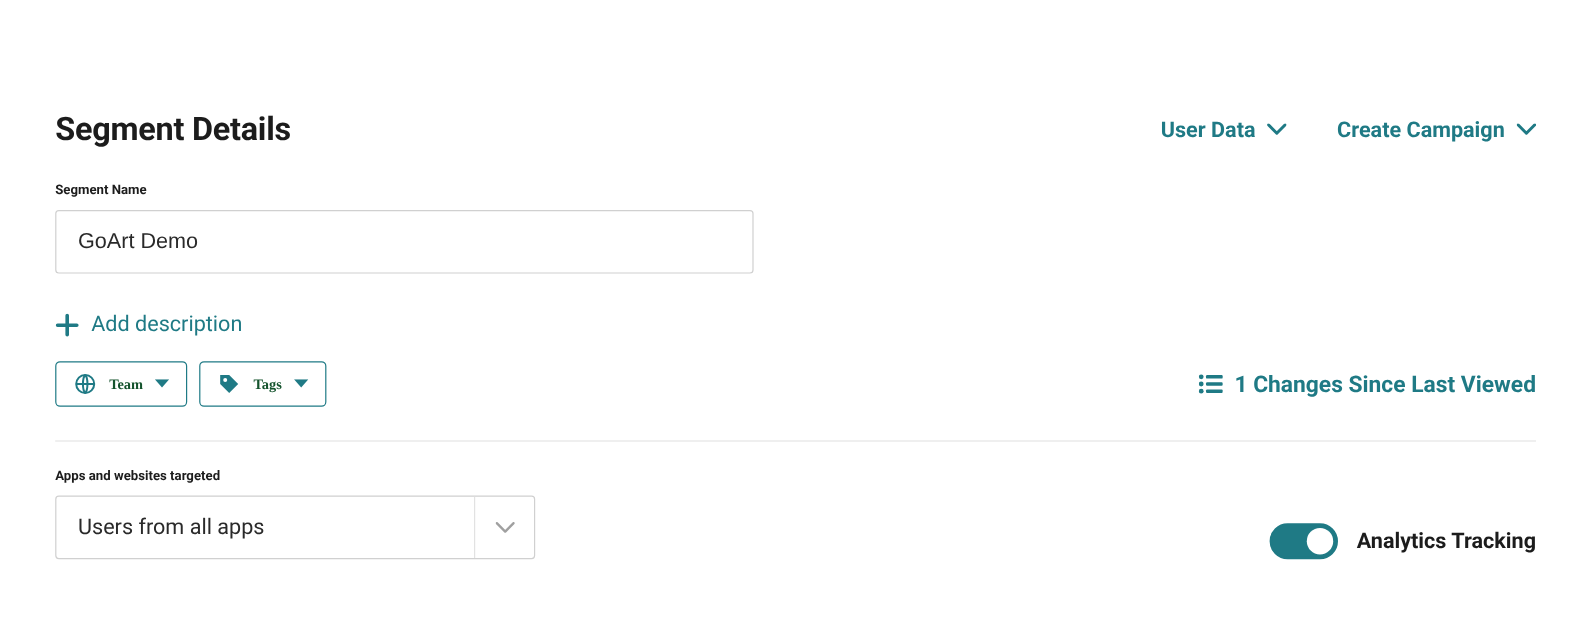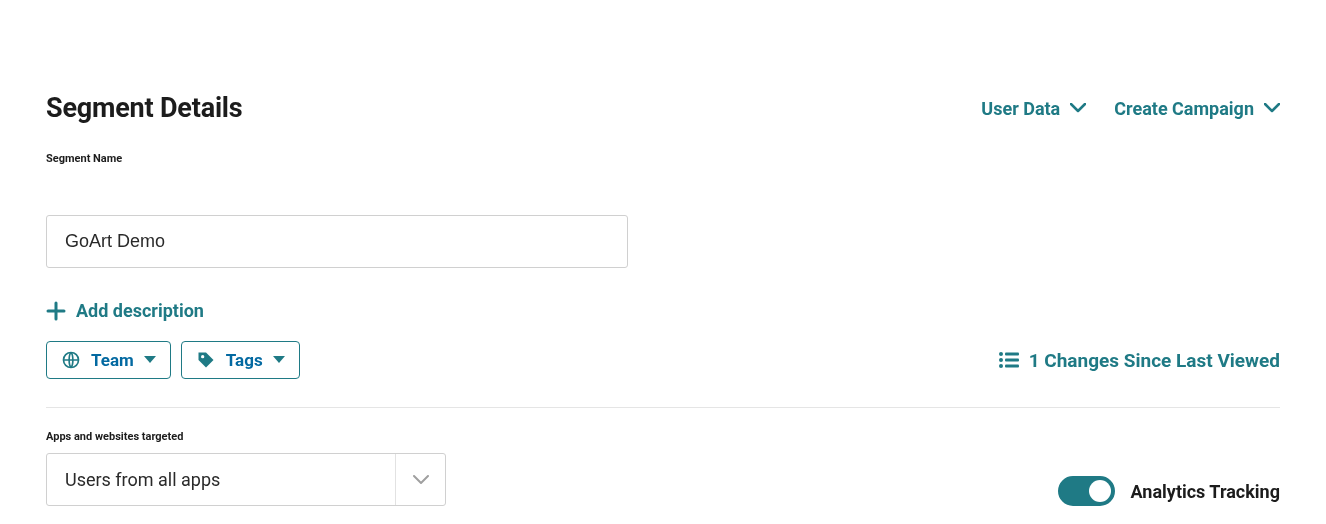--- a/index.html
+++ b/index.html
@@ -18,21 +18,21 @@
       margin-top: 46px;
     }
     .title {
       font-size: 27px;
       font-weight: 700;
       color: #1c1c1c;
       letter-spacing: -0.2px;
     }
     .header-actions {
       display: flex;
-      gap: 28px;
+      gap: 42px;
       align-items: center;
     }
     .header-drop {
       display: inline-flex;
       align-items: center;
       gap: 10px;
       color: #1f7a85;
       font-weight: 700;
       font-size: 18px;
       cursor: pointer;
@@ -46,59 +46,59 @@
     }
     .text-input {
       width: 582px;
       height: 53px;
       border: 1px solid #d0d0d0;
       border-radius: 3px;
       padding: 0 18px;
       font-size: 18px;
       color: #2a2a2a;
       outline: none;
-      margin-top: 40px;
     }
     .row-mid {
       margin-top: 32px;
       display: flex;
       align-items: center;
       gap: 12px;
     }
     .add-desc {
       display: inline-flex;
       align-items: center;
       gap: 10px;
       color: #1f7a85;
-      font-weight: 700;
+      font-weight: 400;
       font-size: 18px;
       cursor: pointer;
     }
     .chips-row {
       margin-top: 20px;
       display: flex;
       align-items: center;
       justify-content: space-between;
     }
     .chips {
       display: flex;
       gap: 10px;
     }
     .chip {
       display: inline-flex;
       align-items: center;
       gap: 10px;
       border: 1px solid #1f7a85;
-      color: #0369a1;
-      font-weight: 700;
-      font-size: 17px;
+      color: #14532d;
+      font-weight: 700;
+      font-size: 12px;
       padding: 8px 14px;
       border-radius: 4px;
       cursor: pointer;
       background: #fff;
+      font-family: Liberation Serif, serif;
     }
     .changes-link {
       display: inline-flex;
       align-items: center;
       gap: 10px;
       color: #1f7a85;
       font-weight: 700;
       font-size: 19px;
       cursor: pointer;
     }

